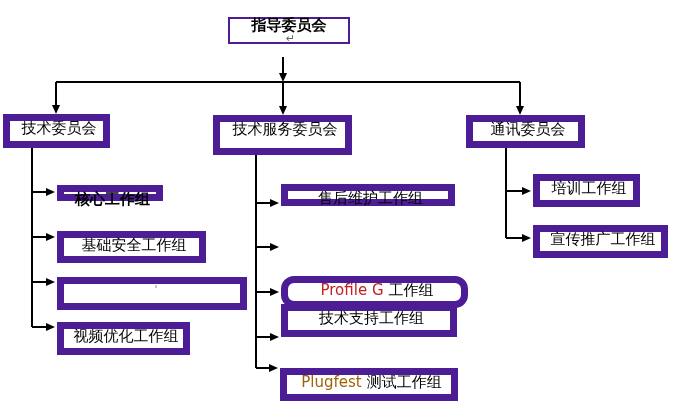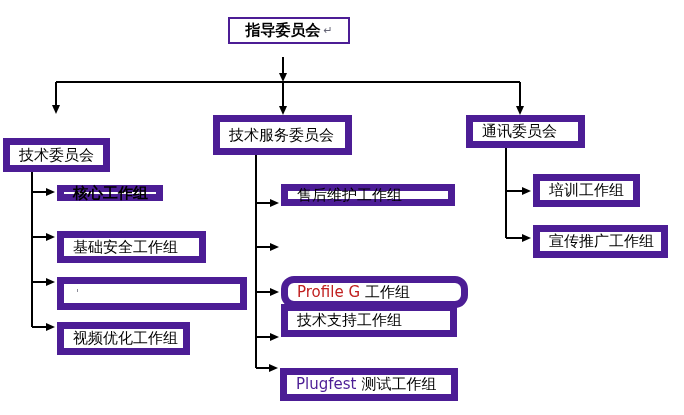--- a/index.html
+++ b/index.html
@@ -23,41 +23,42 @@
     position: absolute;
     box-sizing: border-box;
     background: #ffffff;
     border: 7px solid #4c1d95;
     display: flex;
     align-items: center;
     padding: 0 4px 0 9px;
     font-size: 15px;
     line-height: 1;
     white-space: nowrap;
+    flex-direction: column;
   }
   .box .txt { display: inline; }
   .root-box {
     border-width: 2px;
     font-weight: bold;
     justify-content: center;
     padding: 0 2px;
     font-size: 15px;
   }
   .accent-red  { color: #c02020; margin-right: 5px; }
-  .accent-slate{ color: #4c1d95; margin-right: 5px; }
+  .accent-slate{ color: #a16207; margin-right: 5px; }
   .mark {
     font-size: 11px;
     color: #667;
     margin-left: 3px;
     font-weight: normal;
     align-self: center;
   }
   
   #b-root { left: 228px; top: 17px;  width: 122px; height: 27px; }
-  #b-c0   { left: 3px;   top: 114px; width: 107px; height: 34px; margin-top: 24px; }
+  #b-c0   { left: 3px;   top: 114px; width: 107px; height: 34px; }
   #b-c1   { left: 213px; top: 115px; width: 139px; height: 40px; }
   #b-c2   { left: 466px; top: 115px; width: 119px; height: 33px; }
   #b-l0   { left: 57px;  top: 185px; width: 106px; height: 16px; font-weight: bold; }
   #b-l1   { left: 57px;  top: 231px; width: 149px; height: 32px; }
   #b-l2   { left: 57px;  top: 277px; width: 190px; height: 33px; }
   #b-l3   { left: 57px;  top: 322px; width: 133px; height: 33px; }
   #b-m0   { left: 281px; top: 184px; width: 174px; height: 22px; }
   #b-m1   { left: 281px; top: 231px; width: 147px; height: 33px; }
   #b-m2   { left: 281px; top: 276px; width: 187px; height: 32px; border-radius: 13px; }
   #b-m3   { left: 281px; top: 304px; width: 176px; height: 33px; }

